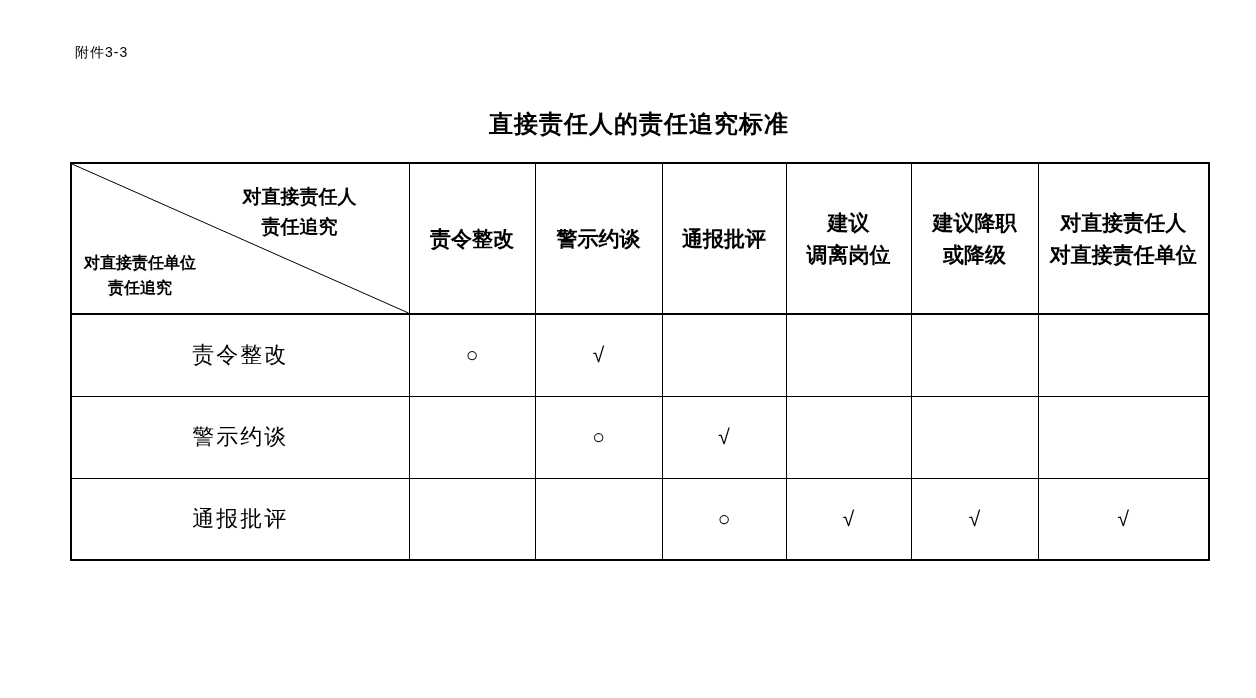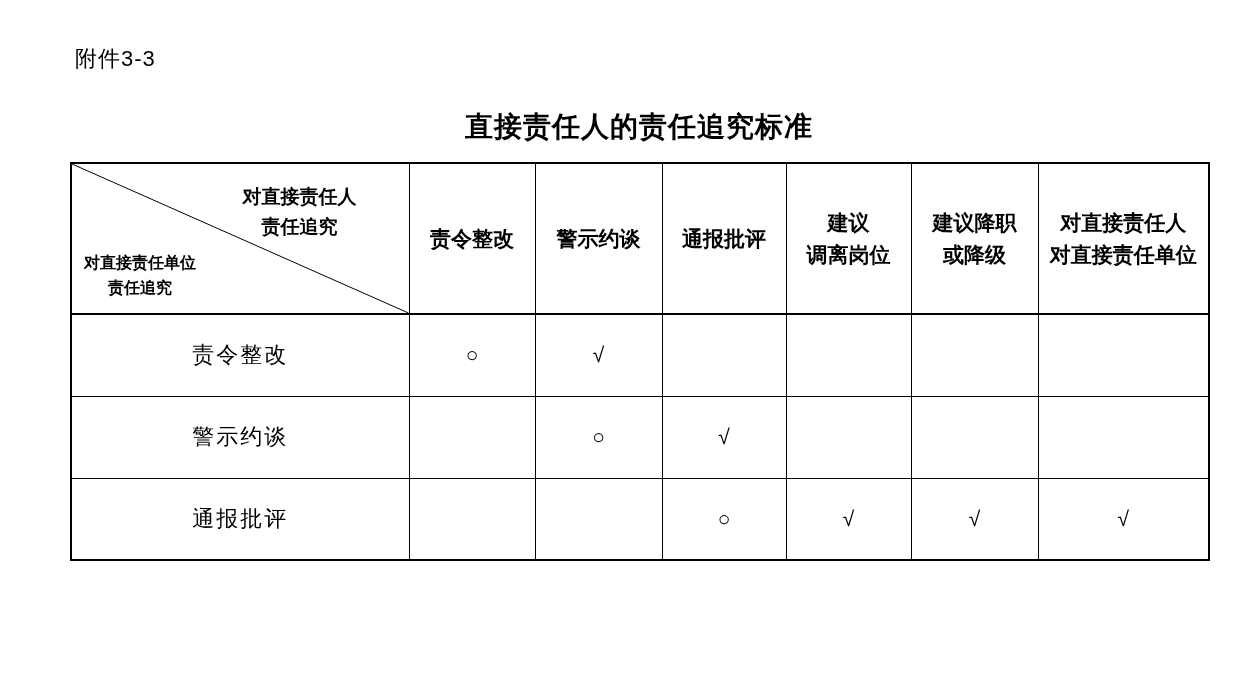--- a/index.html
+++ b/index.html
@@ -9,30 +9,30 @@
     height: 698px;
     background: #ffffff;
     color: #000000;
     font-family: "Liberation Sans", sans-serif;
     overflow: hidden;
   }
   .attachment-label {
     position: absolute;
     left: 75px;
     top: 44px;
-    font-size: 22px;
+    font-size: 14px;
     letter-spacing: 1px;
   }
   .doc-title {
     position: absolute;
     left: 70px;
     top: 108px;
     width: 1138px;
     text-align: center;
-    font-size: 28px;
+    font-size: 24px;
     font-weight: bold;
     letter-spacing: 1px;
   }
   table.matrix {
     position: absolute;
     left: 70px;
     top: 162px;
     border-collapse: collapse;
     table-layout: fixed;
     width: 1138px;

